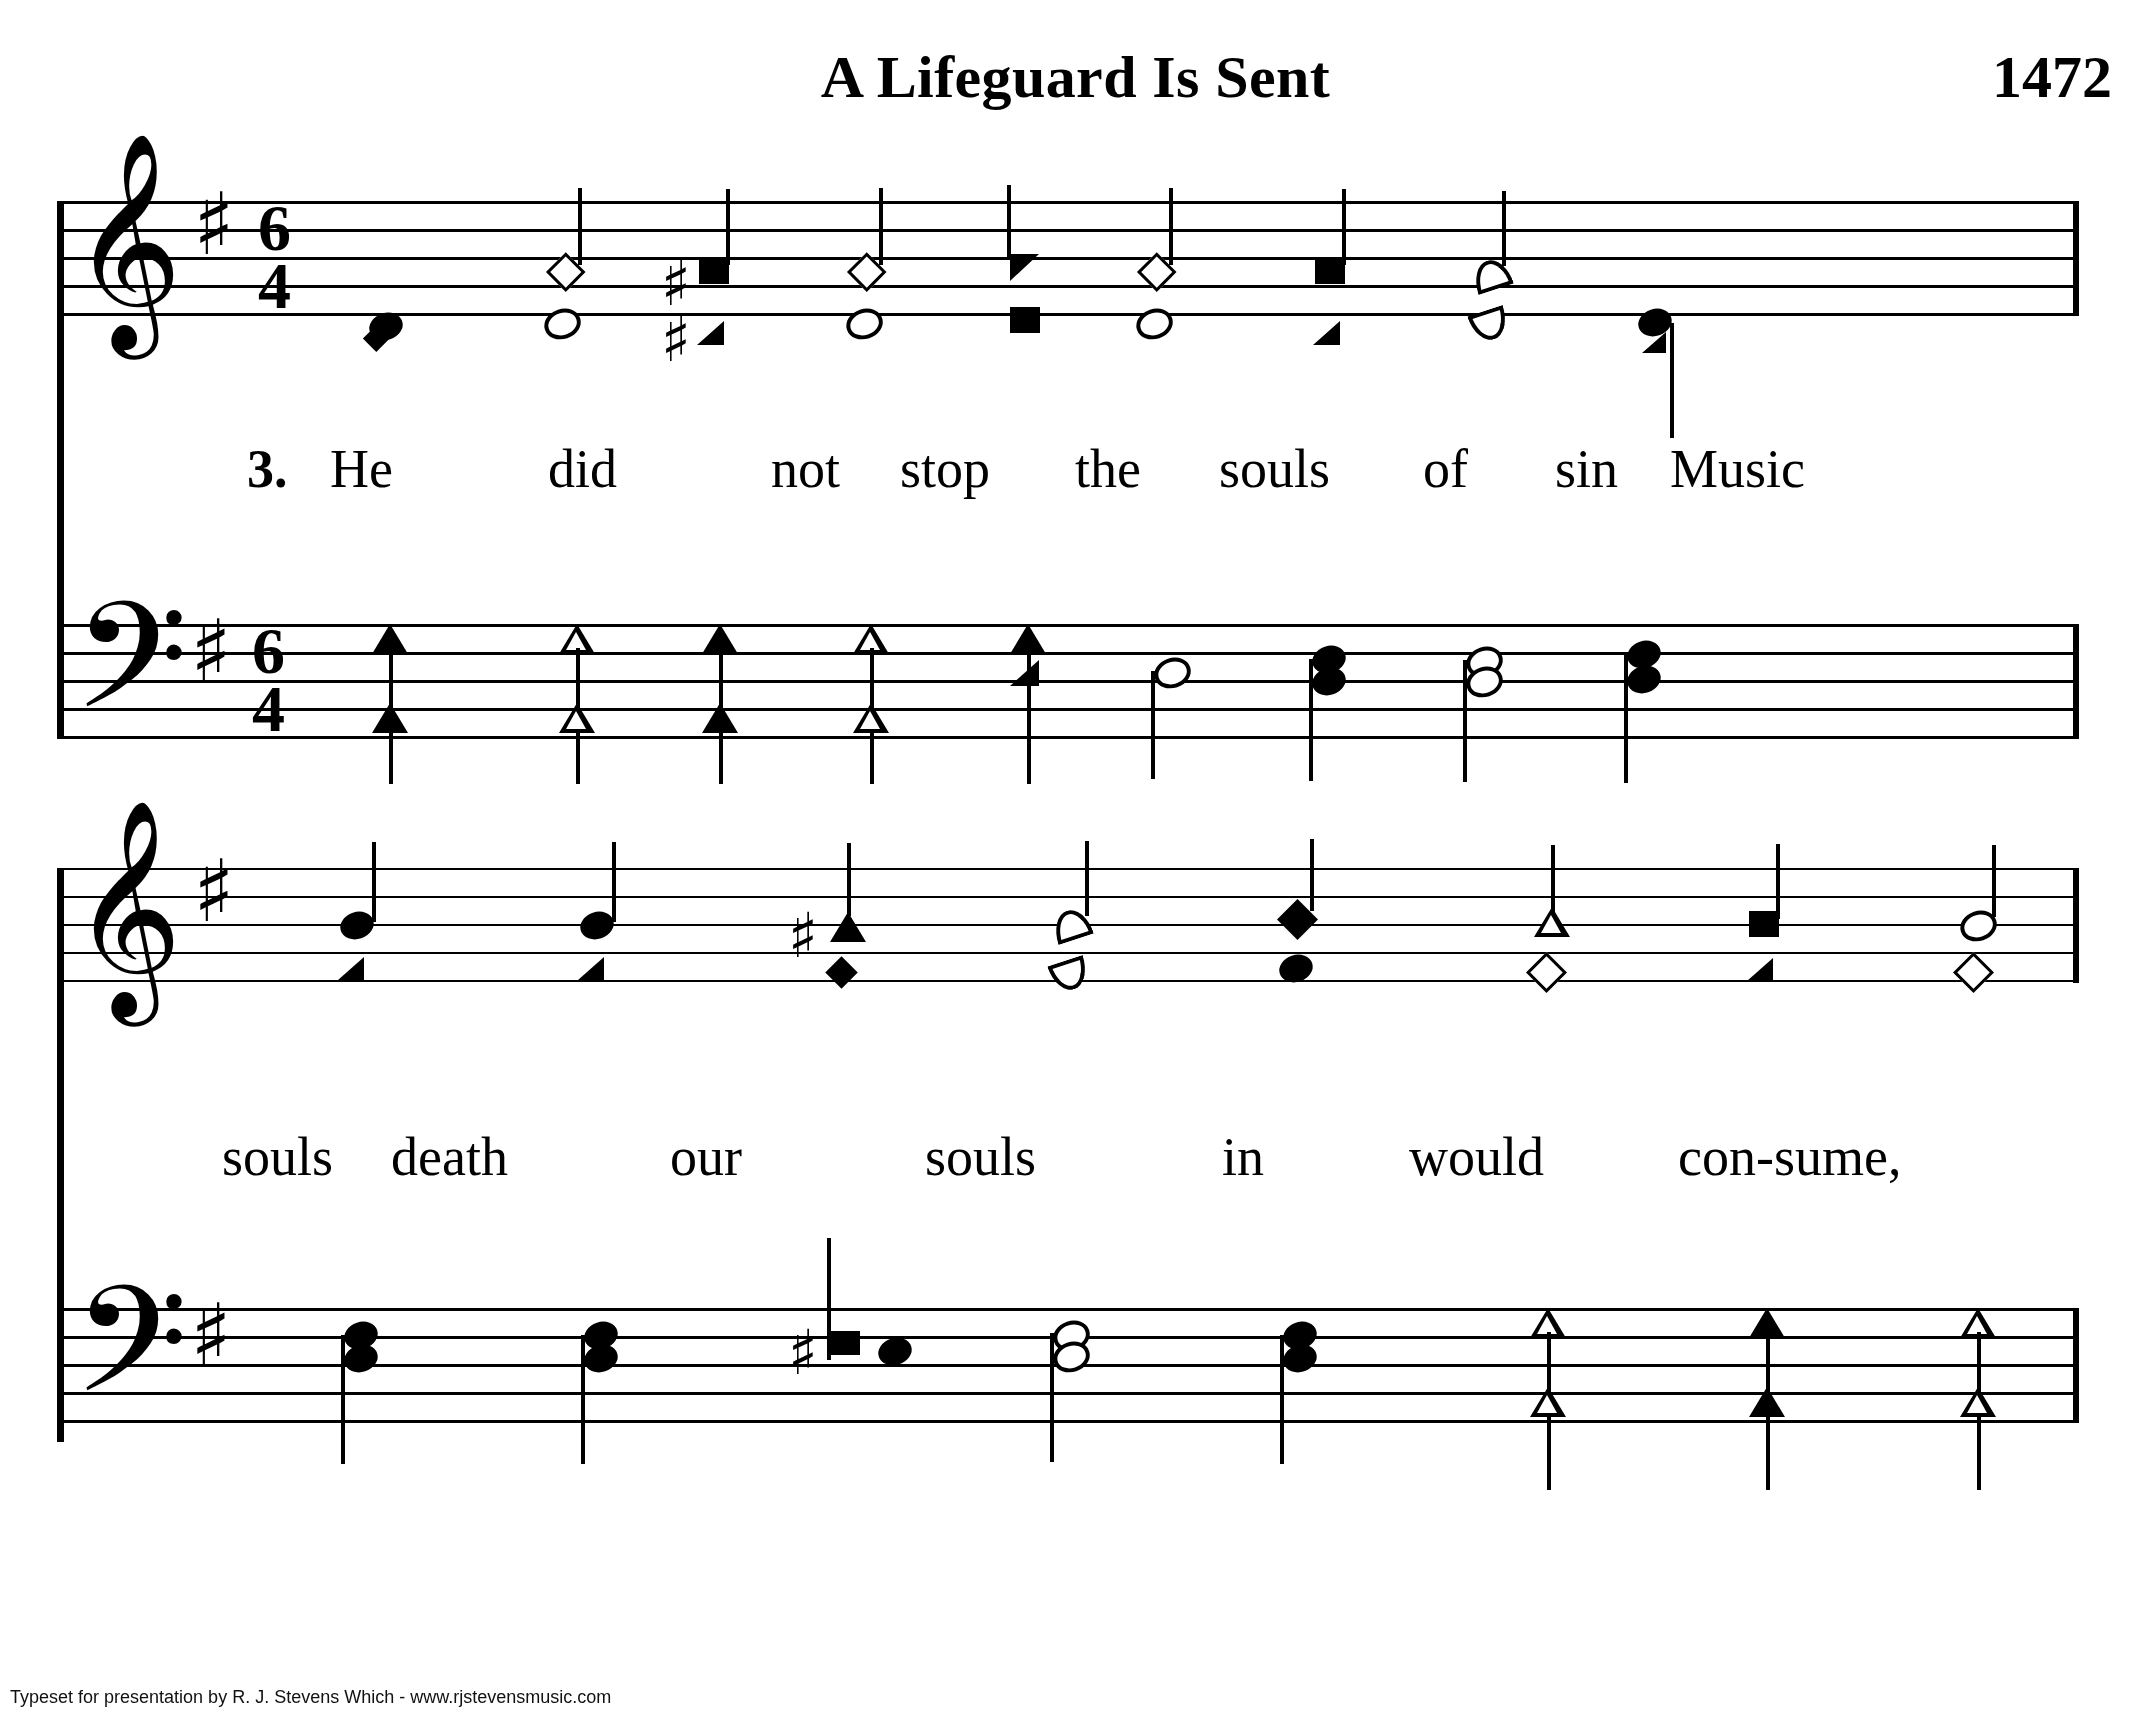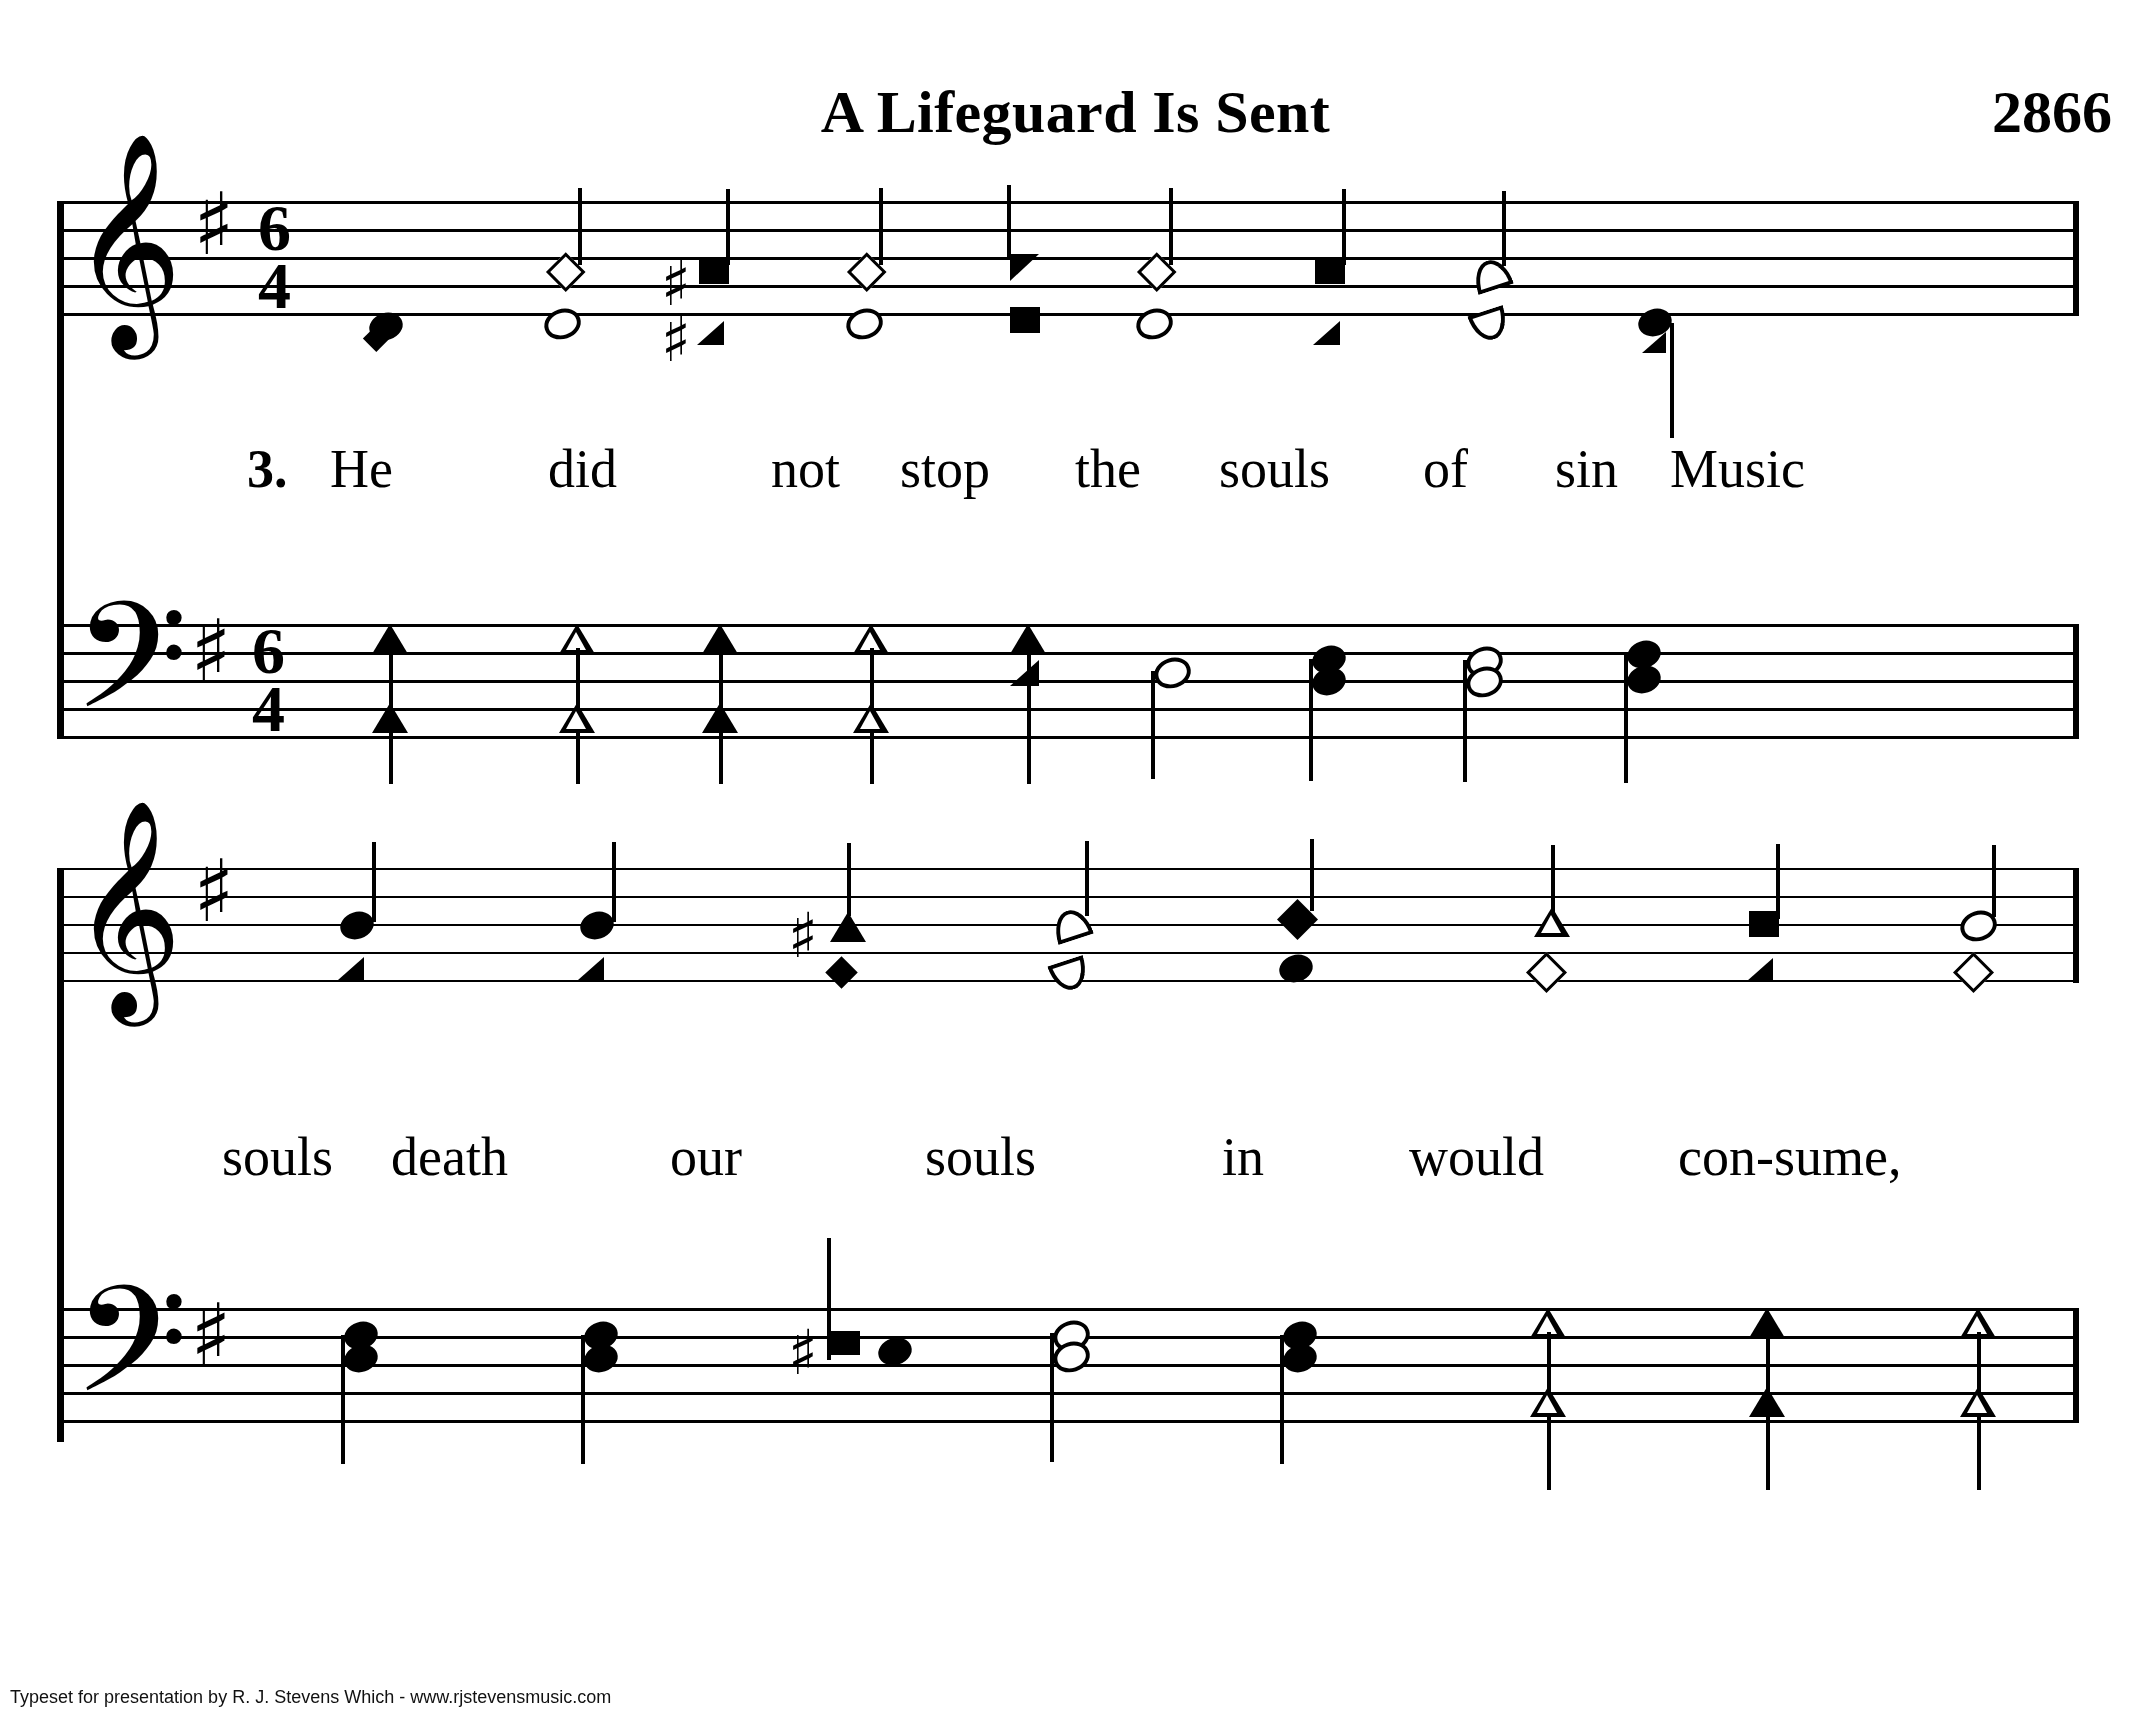--- a/index.html
+++ b/index.html
@@ -16,21 +16,20 @@
     overflow: hidden;
   }
 
   
   #header {
     position: absolute;
     top: 43px;
     left: 0;
     width: 2151px;
     height: 79px;
-    margin-top: 35px;
   }
   #song-title {
     position: absolute;
     left: 0;
     width: 2151px;
     text-align: center;
     font-size: 60px;
     font-weight: bold;
     font-family: "Liberation Serif", serif;
     letter-spacing: 0.4px;
@@ -213,21 +212,21 @@
     font-size: 18px;
     color: #111;
     white-space: nowrap;
   }
 </style>
 </head>
 <body>
 
 <div id="header">
   <div id="song-title">A Lifeguard Is Sent</div>
-  <div id="song-number">2866</div>
+  <div id="song-number">1472</div>
 </div>
 
 <div class="system" id="system-1">
 
   <div class="sys-barline" style="top:43px; height:538px;"></div>
 
   <div class="staff" style="top:43px;">
     <div class="line l0"></div>
     <div class="line l1"></div>
     <div class="line l2"></div>

